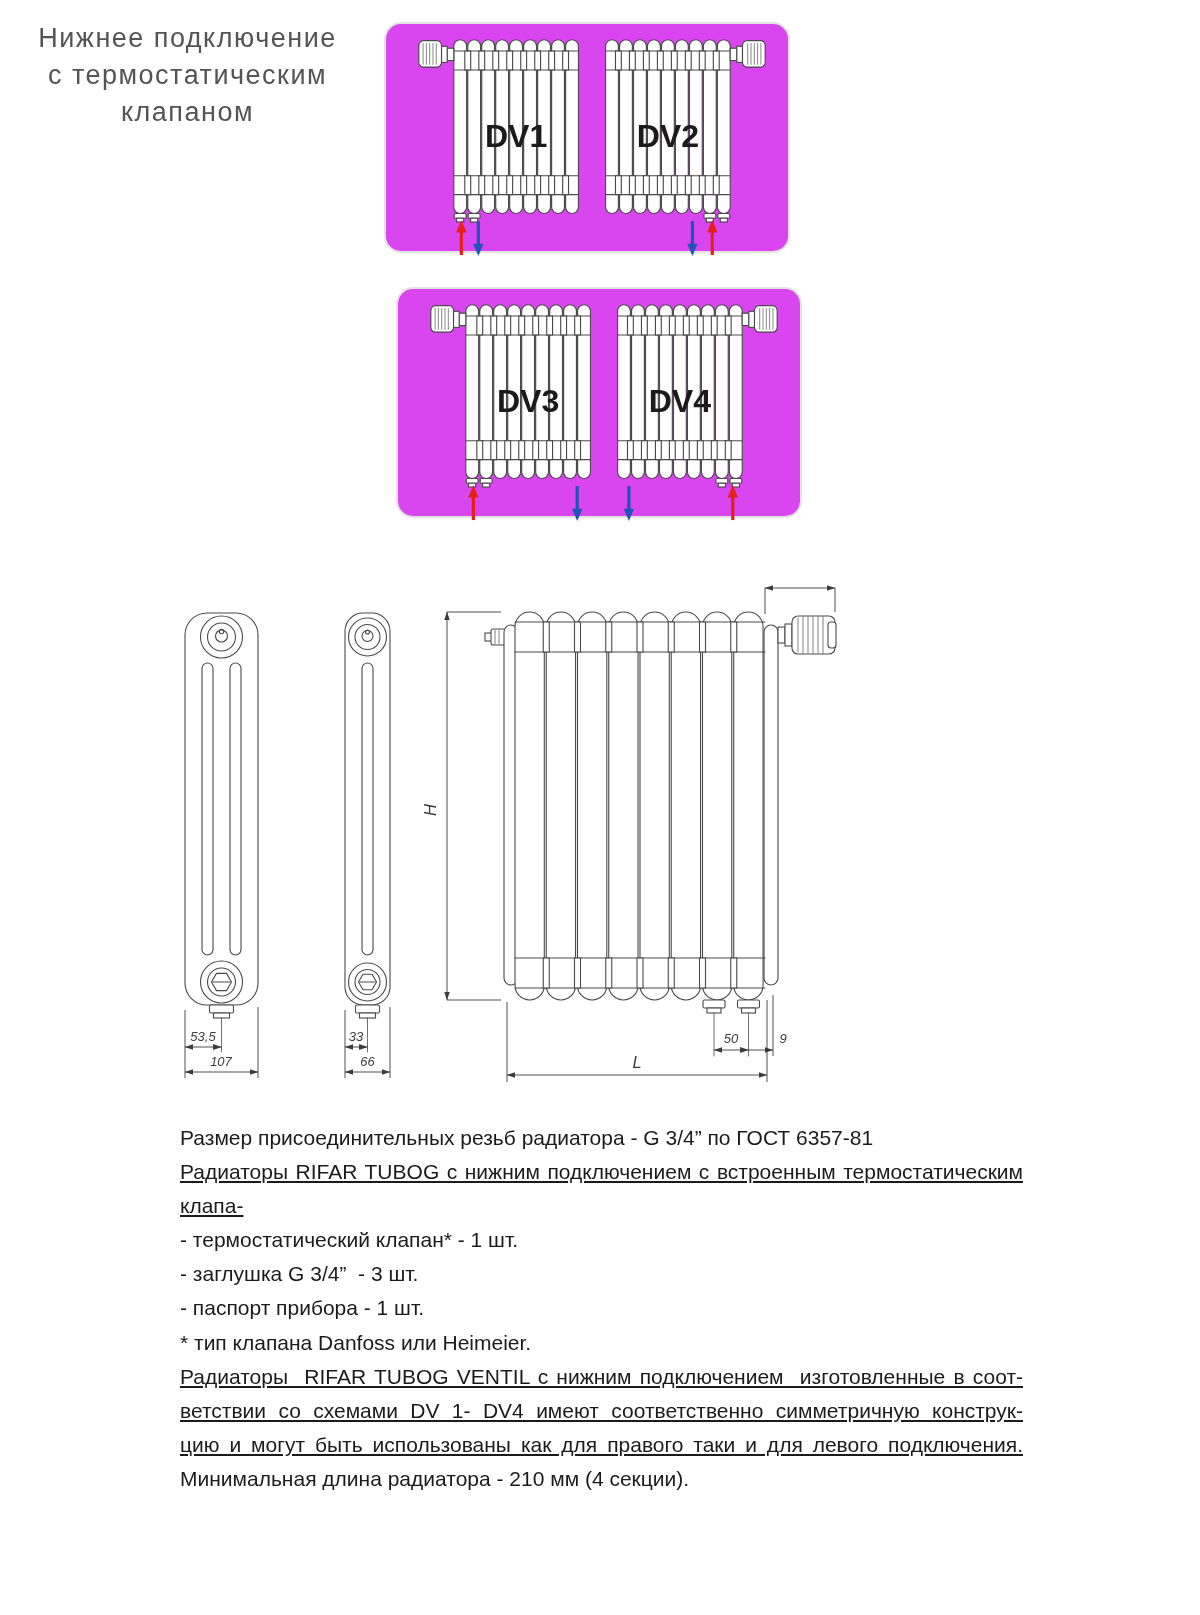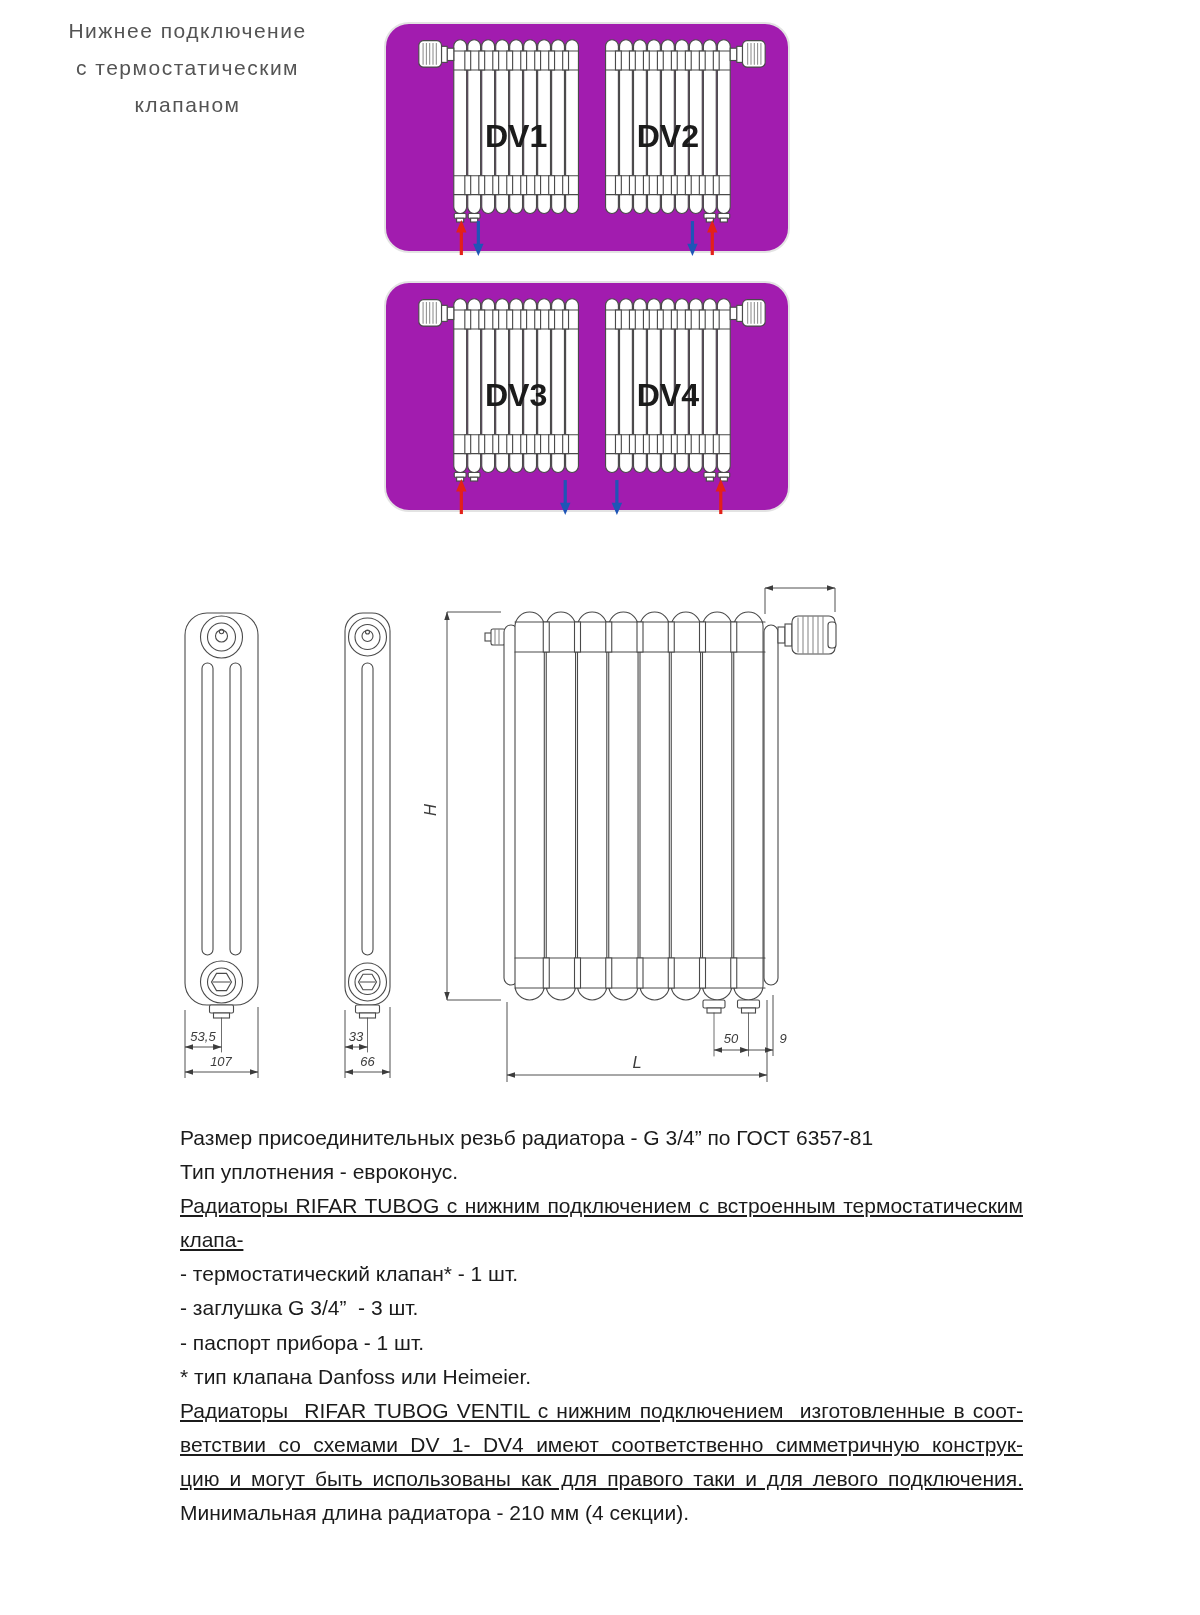--- a/index.html
+++ b/index.html
@@ -1,23 +1,23 @@
 <!DOCTYPE html>
 <html style="--arrow-red: #e32119; --arrow-blue: #1e55b7; --line: #4a4a4a; --dim: #3c3c3c; --box-border: #e3e3e3; --title-gray: #545454; --text-dark: #1b1b1b;"><head>
 <meta charset="utf-8">
 <style>
   html,body{margin:0;padding:0;background:#fff;}
   .page{position:relative;width:1200px;height:1615px;background:#fff;overflow:hidden;
         font-family:"Liberation Sans",sans-serif;}
-  .title{position:absolute;left:10px;top:12px;width:355px;text-align:center;
-         color:var(--title-gray,#545454);font-size:21px;line-height:37px;
+  .title{position:absolute;left:10px;top:20px;width:355px;text-align:center;
+         color:var(--title-gray,#545454);font-size:27px;line-height:37px;
          letter-spacing:1.5px;font-weight:400;}
-  .scheme-box{position:absolute;left:384px;width:406px;height:231px;background:#a21caf;
-         border:2px solid var(--box-border,#e3e3e3);border-radius:25px;box-sizing:border-box;}
-  #box1{top:22px;} #box2{top:281px;}
+  .scheme-box{position:absolute;left:384px;width:406px;height:231px;background:#d946ef;
+         border:2px solid var(--box-border,#e3e3e3);border-radius:17px;box-sizing:border-box;}
+  #box1{top:22px;} #box2{top:287px;margin-left:12px;}
   .rad{position:absolute;top:8px;width:170px;height:227px;}
   .rad.pos-left{left:30px;} .rad.pos-right{left:212px;}
   .tech{position:absolute;left:160px;top:570px;}
   .specs{position:absolute;left:180px;top:1121px;width:843px;font-size:21px;
          line-height:34.1px;color:var(--text-dark,#1b1b1b);}
   .spec-line{white-space:normal;}
   .justify{text-align:justify;text-align-last:justify;text-decoration:underline;}
   .draw{stroke:var(--line,#4a4a4a);stroke-width:1.1;fill:none;stroke-linecap:round;}
   .fillw{fill:#fff;}
   .dimline{stroke:var(--dim,#3c3c3c);stroke-width:0.9;fill:none;}
@@ -393,21 +393,20 @@
       <line class="dimline" x1="613" y1="425" x2="613" y2="486"></line>
       <line class="dimline" x1="554" y1="480" x2="588.5" y2="480" marker-start="url(#arr)" marker-end="url(#arr)"></line>
       <text class="dim" x="571" y="473">50</text>
       <line class="dimline" x1="588.5" y1="480" x2="613" y2="480" marker-end="url(#arr)"></line>
       <text class="dim" x="623" y="473">9</text>
     </g>
   </svg>
 
   <div class="specs">
       <div class="spec-line">Размер присоединительных резьб радиатора - G 3/4” по ГОСТ 6357-81</div>
-      <div class="spec-line">Тип уплотнения - евроконус.</div>
       <div class="spec-line justify">Радиаторы RIFAR TUBOG с нижним подключением с встроенным термостатическим клапа-</div>
       <div class="spec-line">- термостатический клапан* - 1 шт.</div>
       <div class="spec-line">- заглушка G 3/4”&nbsp; - 3 шт.</div>
       <div class="spec-line">- паспорт прибора - 1 шт.</div>
       <div class="spec-line">* тип клапана Danfoss или Heimeier.</div>
       <div class="spec-line justify">Радиаторы&nbsp; RIFAR TUBOG VENTIL с нижним подключением&nbsp; изготовленные в соот-</div>
       <div class="spec-line justify">ветствии со схемами DV 1- DV4 имеют соответственно симметричную конструк-</div>
       <div class="spec-line justify">цию и могут быть использованы как для правого таки и для левого подключения.</div>
       <div class="spec-line">Минимальная длина радиатора - 210 мм (4 секции).</div>
     </div>

